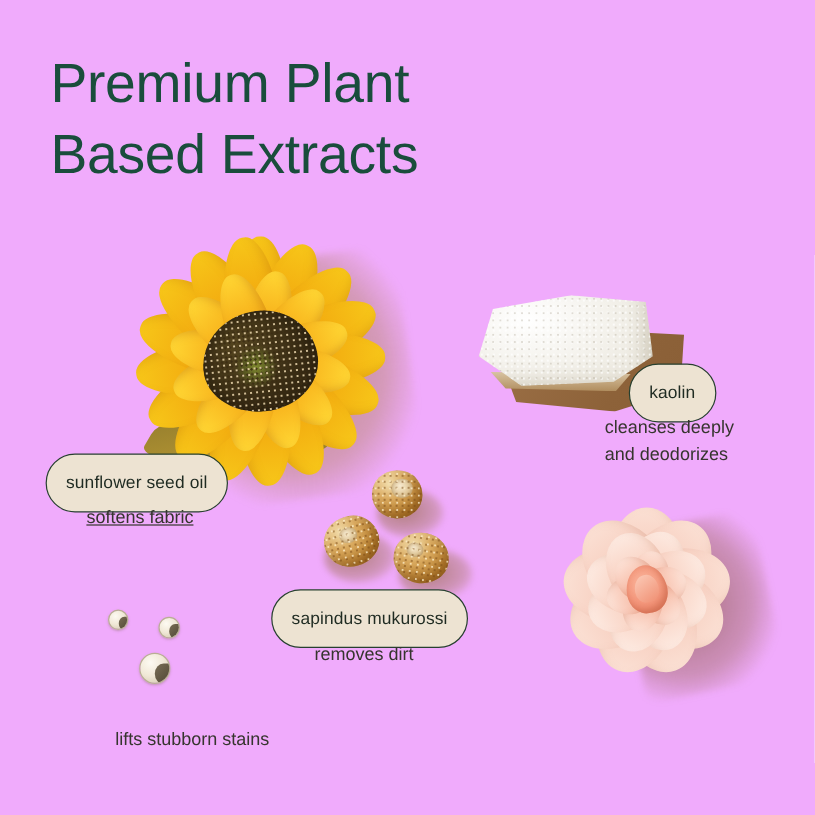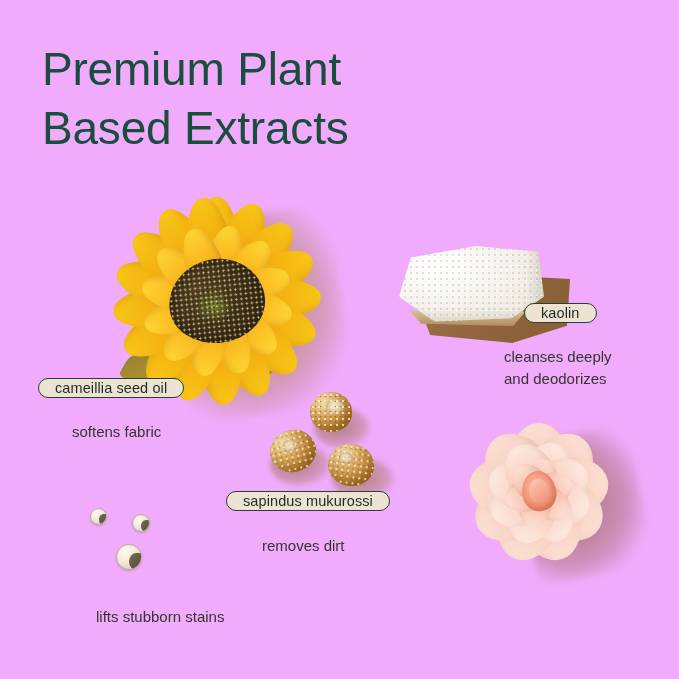--- a/index.html
+++ b/index.html
@@ -31,21 +31,21 @@
     white-space: pre-line;
   }
 
   
   .pill {
     position: absolute;
     display: flex;
     align-items: center;
     justify-content: center;
     box-sizing: border-box;
-    height: 20px;
+    height: 49px;
     padding: 0 16px;
     border: 1.6px solid #27402f;
     border-radius: 999px;
     background: #ede3d2;
     color: #1f2b22;
     font-size: 14.5px;
     letter-spacing: 0.1px;
     white-space: nowrap;
     z-index: 40;
   }
@@ -281,23 +281,23 @@
       <div class="petal" style="transform:rotate(221deg)"></div>
       <div class="petal" style="transform:rotate(251deg)"></div>
       <div class="petal" style="transform:rotate(281deg)"></div>
       <div class="petal" style="transform:rotate(311deg)"></div>
       <div class="petal" style="transform:rotate(341deg)"></div>
     </div>
     <div class="disc"></div>
   </div>
 
   <div class="pill" style="left:38px; top:378px;">
-    <span>cameillia seed oil</span>
-  </div>
-  <div class="caption" style="left:72px; top:421px;">softens fabric</div>
+    <span>sunflower seed oil</span>
+  </div>
+  <div class="caption" style="left:72px; top:421px;text-decoration:underline;">softens fabric</div>
 
   <div class="art" id="kaolin-art">
     <div class="rock-shadow"></div>
     <div class="rock-base"></div>
     <div class="rock-body"></div>
   </div>
 
   <div class="pill" style="left:524px; top:303px;">
     <span>kaolin</span>
   </div>

